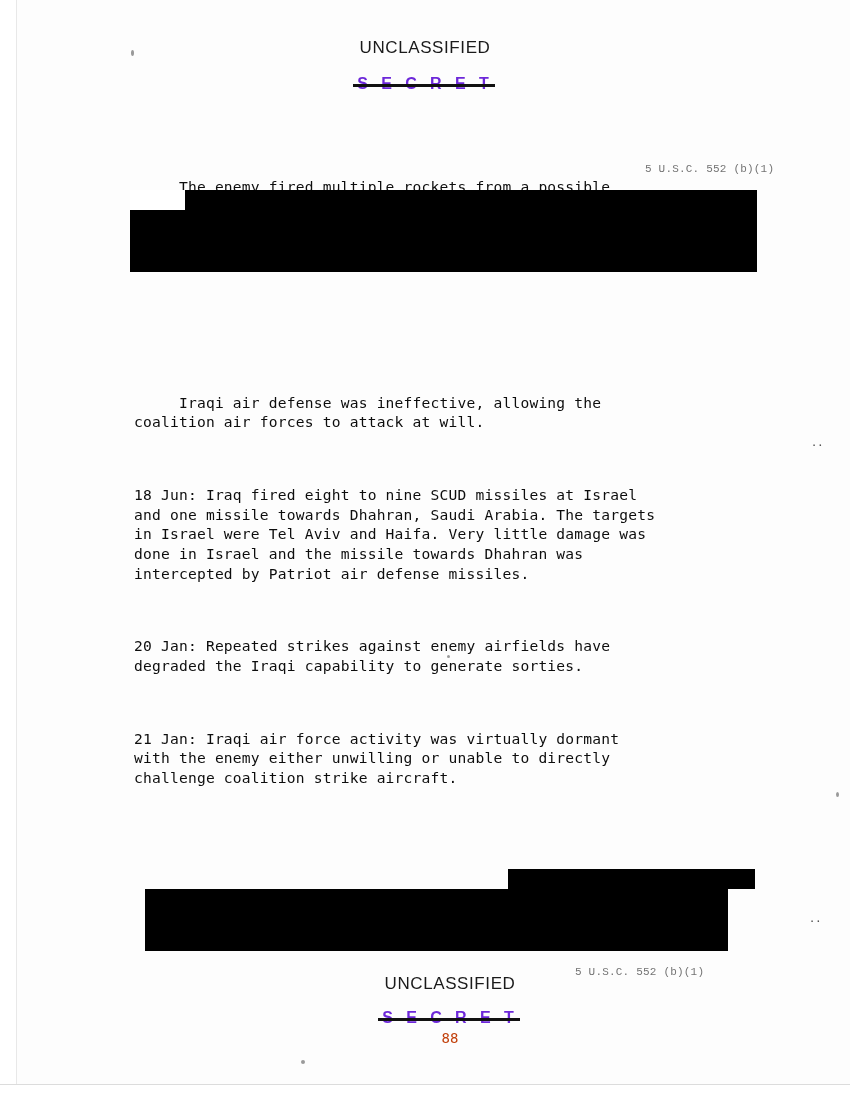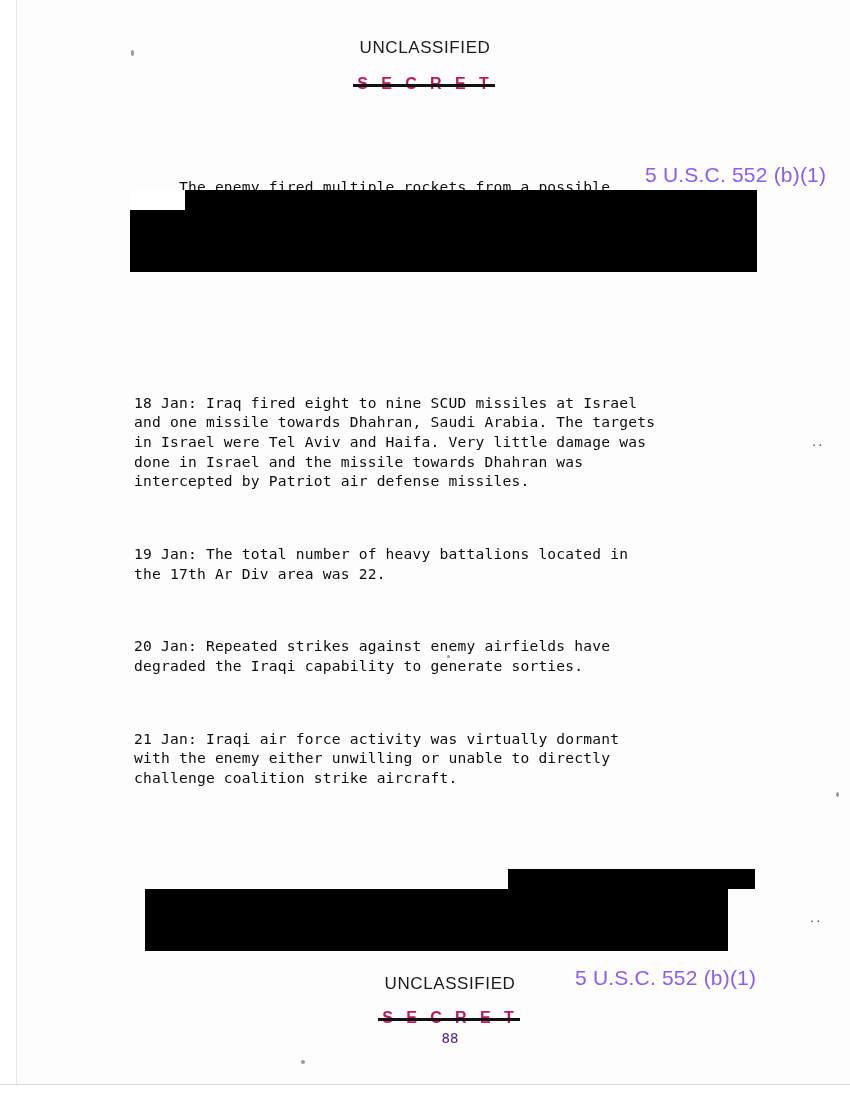--- a/index.html
+++ b/index.html
@@ -60,21 +60,21 @@
     width: 850px;
     text-align: center;
   }
   .secret-word {
     display: inline-block;
     position: relative;
     font-family: "Liberation Sans", sans-serif;
     font-weight: bold;
     font-size: 16px;
     letter-spacing: 4px;
-    color: #be185d;
+    color: #6d28d9;
   }
   .secret-word::after {
     content: "";
     position: absolute;
     left: -4px;
     right: -2px;
     top: 50%;
     height: 3px;
     background: #111;
   }
@@ -98,24 +98,24 @@
   .para.tight { margin-bottom: 0; }
   .spacer-blk { height: 98px; }
 
   .redaction {
     position: absolute;
     background: #000000;
   }
 
   .exempt-note {
     position: absolute;
-    font-family: Liberation Sans, sans-serif;
-    font-size: 21px;
+    font-family: Liberation Mono, monospace;
+    font-size: 11px;
     font-weight: 500;
-    color: #8b5cf6;
+    color: #737373;
     letter-spacing: 0.2px;
   }
 
   .ftr-unclass {
     position: absolute;
     top: 974px;
     left: 300px;
     width: 300px;
     text-align: center;
     font-family: "Liberation Sans", sans-serif;
@@ -131,21 +131,21 @@
     text-align: center;
   }
   .page-num {
     position: absolute;
     top: 1030px;
     left: 300px;
     width: 300px;
     text-align: center;
     font-family: "DejaVu Sans Mono", monospace;
     font-size: 14px;
-    color: #4c1d95;
+    color: #c2410c;
   }
   .margin-mark {
     position: absolute;
     font-family: "Liberation Sans", sans-serif;
     font-size: 15px;
     color: #555;
     letter-spacing: 2px;
   }
 </style>
 </head>
@@ -164,27 +164,27 @@
   <div class="hdr-unclass">UNCLASSIFIED</div>
 
   <div class="hdr-secret">
     <span class="secret-word">S-E-C-R-E-T</span>
   </div>
 
   <div class="body-text">
     <p class="para tight">     The enemy fired multiple rockets from a possible
 ASTRO II MRL at Ras Al Khafji (2928N04830E).</p>
     <div class="spacer-blk"></div>
-    <p class="para">18 Jan: Iraq fired eight to nine SCUD missiles at Israel
+    <p class="para">     Iraqi air defense was ineffective, allowing the
+coalition air forces to attack at will.</p>
+    <p class="para">18 Jun: Iraq fired eight to nine SCUD missiles at Israel
 and one missile towards Dhahran, Saudi Arabia. The targets
 in Israel were Tel Aviv and Haifa. Very little damage was
 done in Israel and the missile towards Dhahran was
 intercepted by Patriot air defense missiles.</p>
-    <p class="para">19 Jan: The total number of heavy battalions located in
-the 17th Ar Div area was 22.</p>
     <p class="para">20 Jan: Repeated strikes against enemy airfields have
 degraded the Iraqi capability to generate sorties.</p>
     <p class="para">21 Jan: Iraqi air force activity was virtually dormant
 with the enemy either unwilling or unable to directly
 challenge coalition strike aircraft.</p>
     
     
   </div>
 
   <div class="redaction" style="left:130px; top:190px; width:627px; height:82px;"></div>

